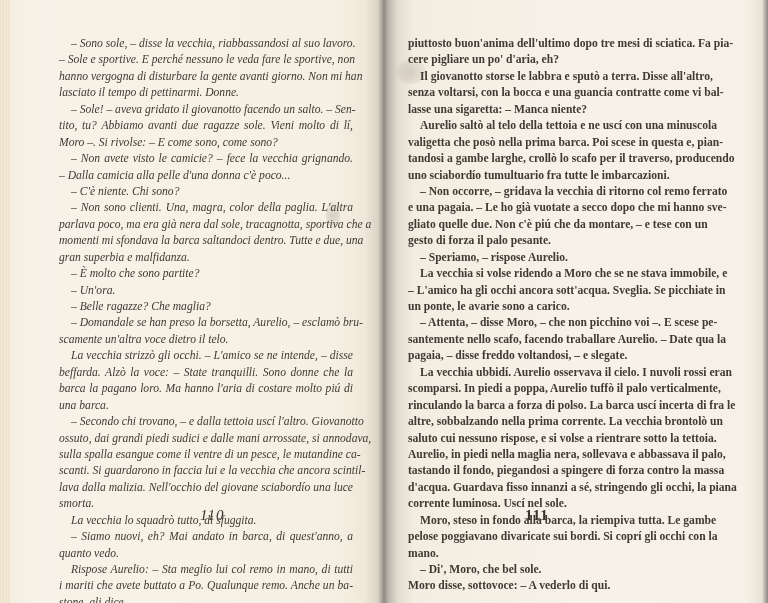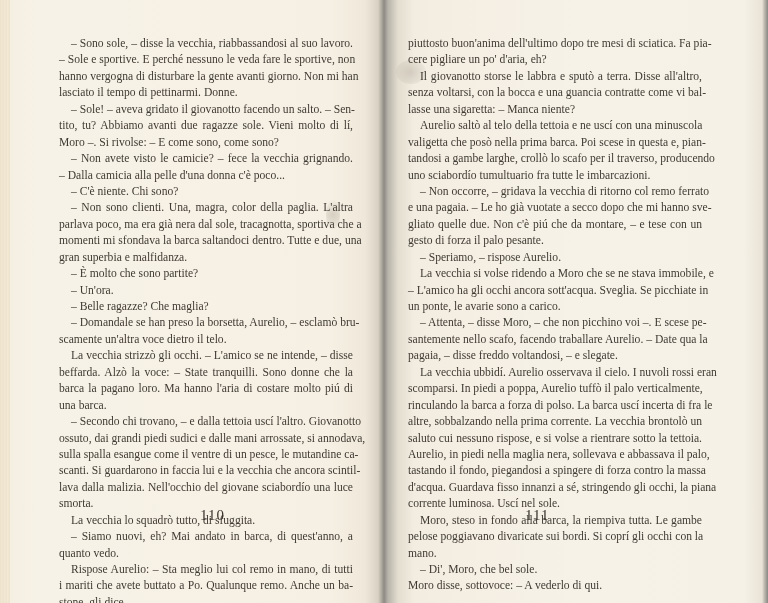--- a/index.html
+++ b/index.html
@@ -14,24 +14,26 @@
       display: flex;
     }
     .page {
       position: relative;
       height: 603px;
       background: #f6f1e6;
     }
     .page-left {
       width: 384px;
       background: linear-gradient(to right, #f1ead9 0px, #f5efe2 8px, #f7f2e7 40px, #f6f0e4 330px, #efe8da 365px, #d9d2c4 378px, #a9a49a 382px, #8f8b84 384px);
+      font-style: italic;
     }
     .page-right {
       width: 384px;
       background: linear-gradient(to right, #8d8983 0px, #b8b3aa 4px, #e3ddd0 14px, #f3ede1 30px, #f7f2e8 200px, #f6f1e6 360px, #e9e3d7 378px, #b5b0a8 381px, #8a8884 384px);
+      font-weight: bold;
     }
     .left-edge {
       position: absolute; left: 0; top: 0; width: 10px; height: 603px;
       background: repeating-linear-gradient(to right, #e9dcc1 0px, #f3ead6 2px, #e6d8bb 3px);
       opacity: 0.7;
     }
     .text-block {
       position: absolute;
       font-size: 11.6px;
       line-height: 16.45px;

